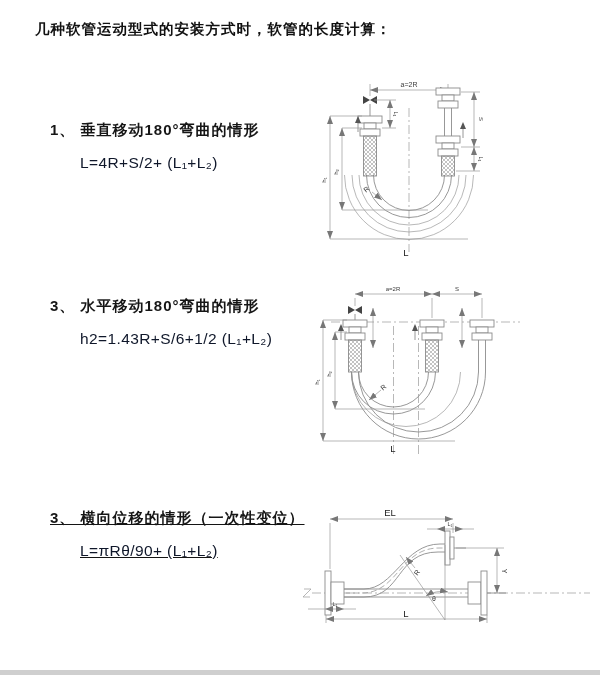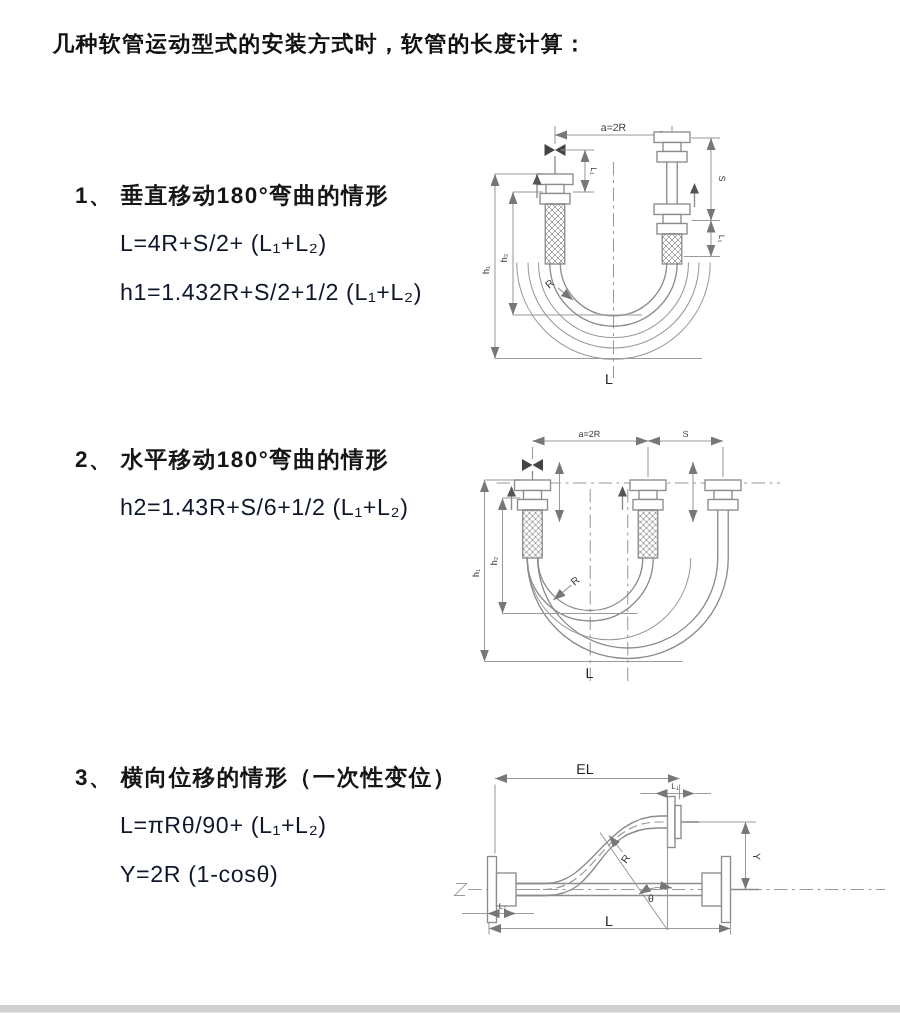--- a/index.html
+++ b/index.html
@@ -6,21 +6,21 @@
   body{
     width:600px;height:675px;position:relative;background:#ffffff;
     font-family:"Liberation Sans","DejaVu Sans",sans-serif;color:#141414;
     overflow:hidden;
   }
   .page-title{
     position:absolute;left:35px;top:20px;font-size:14.5px;font-weight:bold;
     letter-spacing:1px;white-space:nowrap;color:#111;text-align:center;
   }
   .section{position:absolute;left:50px;width:290px;}
-  .sec1{top:83px;margin-top:38px;} .sec2{top:297px;} .sec3{top:509px;}
+  .sec1{top:83px;margin-top:38px;} .sec2{top:297px;} .sec3{top:509px;text-decoration:underline;}
   .sec-heading{
     font-size:15px;font-weight:bold;letter-spacing:1px;color:#161616;
     white-space:nowrap;margin:0 0 13px 0;
   }
   .formula{
     font-size:15.5px;letter-spacing:.4px;color:#0f172a;margin:0 0 0 30px;
     padding:0 0 14px 0;white-space:nowrap;line-height:19px;
   }
   .diagram{position:absolute;}
   .d1{left:308px;top:72px;} .d2{left:305px;top:282px;} .d3{left:298px;top:505px;}
@@ -37,32 +37,30 @@
   .bottom-strip{position:absolute;left:0;bottom:0;width:600px;height:5px;background:#cfcfcf;}
 </style>
 </head>
 <body>
 
 <div class="page-title">几种软管运动型式的安装方式时，软管的长度计算：</div>
 
 <div class="section sec1">
   <div class="sec-heading">1、 垂直移动180°弯曲的情形</div>
   <div class="formula">L=4R+S/2+ (L₁+L₂)</div>
-  <div class="formula">h1=1.432R+S/2+1/2 (L₁+L₂)</div>
 </div>
 
 <div class="section sec2">
-  <div class="sec-heading">2、 水平移动180°弯曲的情形</div>
+  <div class="sec-heading">3、 水平移动180°弯曲的情形</div>
   <div class="formula">h2=1.43R+S/6+1/2 (L₁+L₂)</div>
 </div>
 
 <div class="section sec3">
   <div class="sec-heading">3、 横向位移的情形（一次性变位）</div>
   <div class="formula">L=πRθ/90+ (L₁+L₂)</div>
-  <div class="formula">Y=2R (1-cosθ)</div>
 </div>
 
 <svg class="diagram d1" width="280" height="190" viewBox="0 0 280 190">
   <defs>
     <marker id="ah1" markerWidth="9" markerHeight="7" refX="8" refY="3" orient="auto-start-reverse" markerUnits="userSpaceOnUse">
       <path d="M0,0 L8,3 L0,6 z" fill="#777"></path>
     </marker>
     <pattern id="braid1" width="4" height="4" patternUnits="userSpaceOnUse">
       <path d="M0,4 L4,0 M0,0 L4,4" stroke="#9a9a9a" stroke-width="0.6"></path>
     </pattern>

